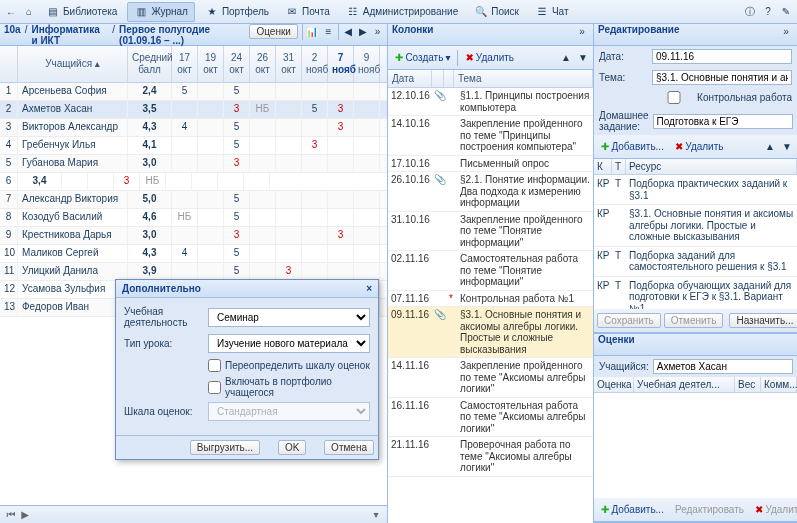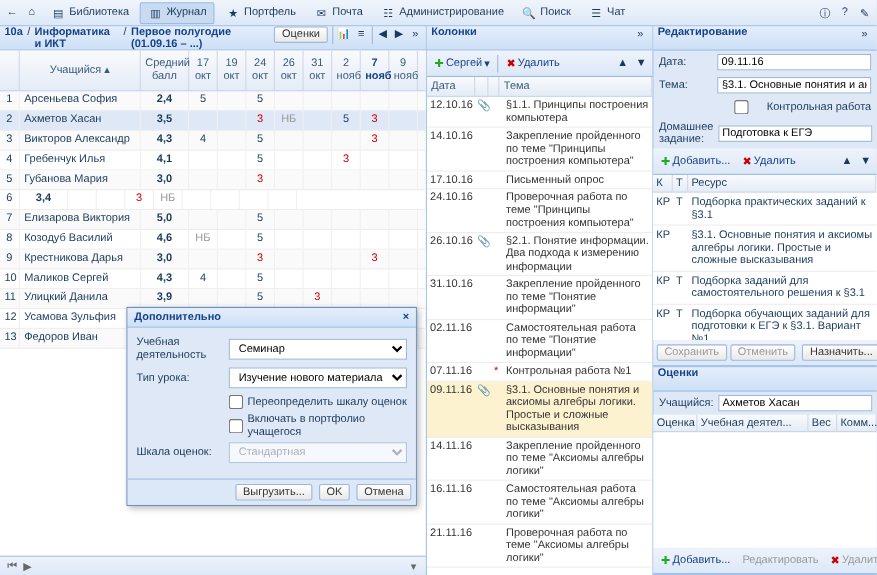--- a/index.html
+++ b/index.html
@@ -31,21 +31,21 @@
 .gc.l{text-align:left}
 .gc.b{font-weight:bold}
 .red{color:#c00}
 .dlg{position:absolute;left:115px;top:279px;width:264px;background:#cde0f6;border:1px solid #6a8fc0;box-shadow:2px 2px 6px rgba(0,0,0,.3);z-index:10}
 .dlg-h{background:linear-gradient(#e4eefb,#cde0f6);padding:3px 6px;font-weight:bold;color:#15428b;border-bottom:1px solid #a0c0e0;display:flex;justify-content:space-between}
 .dlg-b{padding:8px;background:#dfe8f6}
 .frow{display:flex;align-items:center;margin-bottom:6px;gap:6px}
 .flbl{width:78px;font-size:10px;color:#1a3a5c}
 .finp{flex:1;border:1px solid #a0b8d8;padding:2px 4px;background:#fff;font-size:10px}
 .dlg-f{padding:4px;text-align:right;background:#dce8f7;border-top:1px solid #a0c0e0}
-.dlg-f .btn{margin-left:3px}
+.dlg-f .btn{margin-left:15px}
 .chk{display:flex;align-items:center;gap:4px;margin:4px 0 4px 84px;font-size:10px}
 .statusbar{height:18px;background:linear-gradient(#eef3fb,#dce8f7);border-top:1px solid #99bbe8;display:flex;align-items:center;padding:0 4px;font-size:9px;color:#666}
 .lrow{display:flex;border-bottom:1px solid #ededed;padding:2px 3px;font-size:9.5px;gap:3px;align-items:flex-start}
 .lrow.sel{background:#fdf2d0}
 .lrow .dt{width:40px;color:#333}
 .lrow .tp{flex:1;color:#333;line-height:1.15}
 .clip{width:12px;color:#888}
 .star{color:#c00;width:8px}
 .form-row{display:flex;align-items:center;padding:3px 5px;gap:4px;font-size:10px}
 .form-row .lbl{width:52px;color:#1a3a5c}
@@ -227,21 +227,21 @@
           <div class="gc" style="width:26px"></div>
           <div class="gc red" style="width:26px">3</div>
           <div class="gc dis" style="width:26px">НБ</div>
           <div class="gc" style="width:26px"></div>
           <div class="gc" style="width:26px"></div>
           <div class="gc" style="width:26px"></div>
           <div class="gc" style="width:26px"></div>
         </div>
         <div class="grow">
           <div class="gc" style="width:18px">7</div>
-          <div class="gc l" style="width:110px">Елизарова Виктория</div>
+          <div class="gc l" style="width:110px">Александр Виктория</div>
           <div class="gc b" style="width:44px">5,0</div>
           <div class="gc" style="width:26px"></div>
           <div class="gc" style="width:26px"></div>
           <div class="gc" style="width:26px">5</div>
           <div class="gc" style="width:26px"></div>
           <div class="gc" style="width:26px"></div>
           <div class="gc" style="width:26px"></div>
           <div class="gc" style="width:26px"></div>
           <div class="gc" style="width:26px"></div>
         </div>
@@ -368,21 +368,21 @@
 
 <div class="mid">
  <div class="hdr">
         <span class="title">Колонки</span>
         <span style="flex:1"></span>
         <span class="icn">»</span>
       </div>
  <div class="toolbar">
   <span class="tb-btn">
           <span style="color:#2a2">✚</span>
-          <span>Сергей</span>
+          <span>Создать</span>
           <span>▾</span>
         </span>
   <span class="sep"></span>
   <span class="tb-btn">
           <span style="color:#c00">✖</span>
           <span>Удалить</span>
         </span>
   <span style="flex:1"></span>
   <span class="icn">▲</span>
   <span class="icn">▼</span>
@@ -405,26 +405,20 @@
             <div class="dt">14.10.16</div>
             <div class="clip"></div>
             <div class="star"></div>
             <div class="tp">Закрепление пройденного по теме "Принципы построения компьютера"</div>
           </div>
           <div class="lrow">
             <div class="dt">17.10.16</div>
             <div class="clip"></div>
             <div class="star"></div>
             <div class="tp">Письменный опрос</div>
-          </div>
-          <div class="lrow">
-            <div class="dt">24.10.16</div>
-            <div class="clip"></div>
-            <div class="star"></div>
-            <div class="tp">Проверочная работа по теме "Принципы построения компьютера"</div>
           </div>
           <div class="lrow">
             <div class="dt">26.10.16</div>
             <div class="clip">📎</div>
             <div class="star"></div>
             <div class="tp">§2.1. Понятие информации. Два подхода к измерению информации</div>
           </div>
           <div class="lrow">
             <div class="dt">31.10.16</div>
             <div class="clip"></div>

